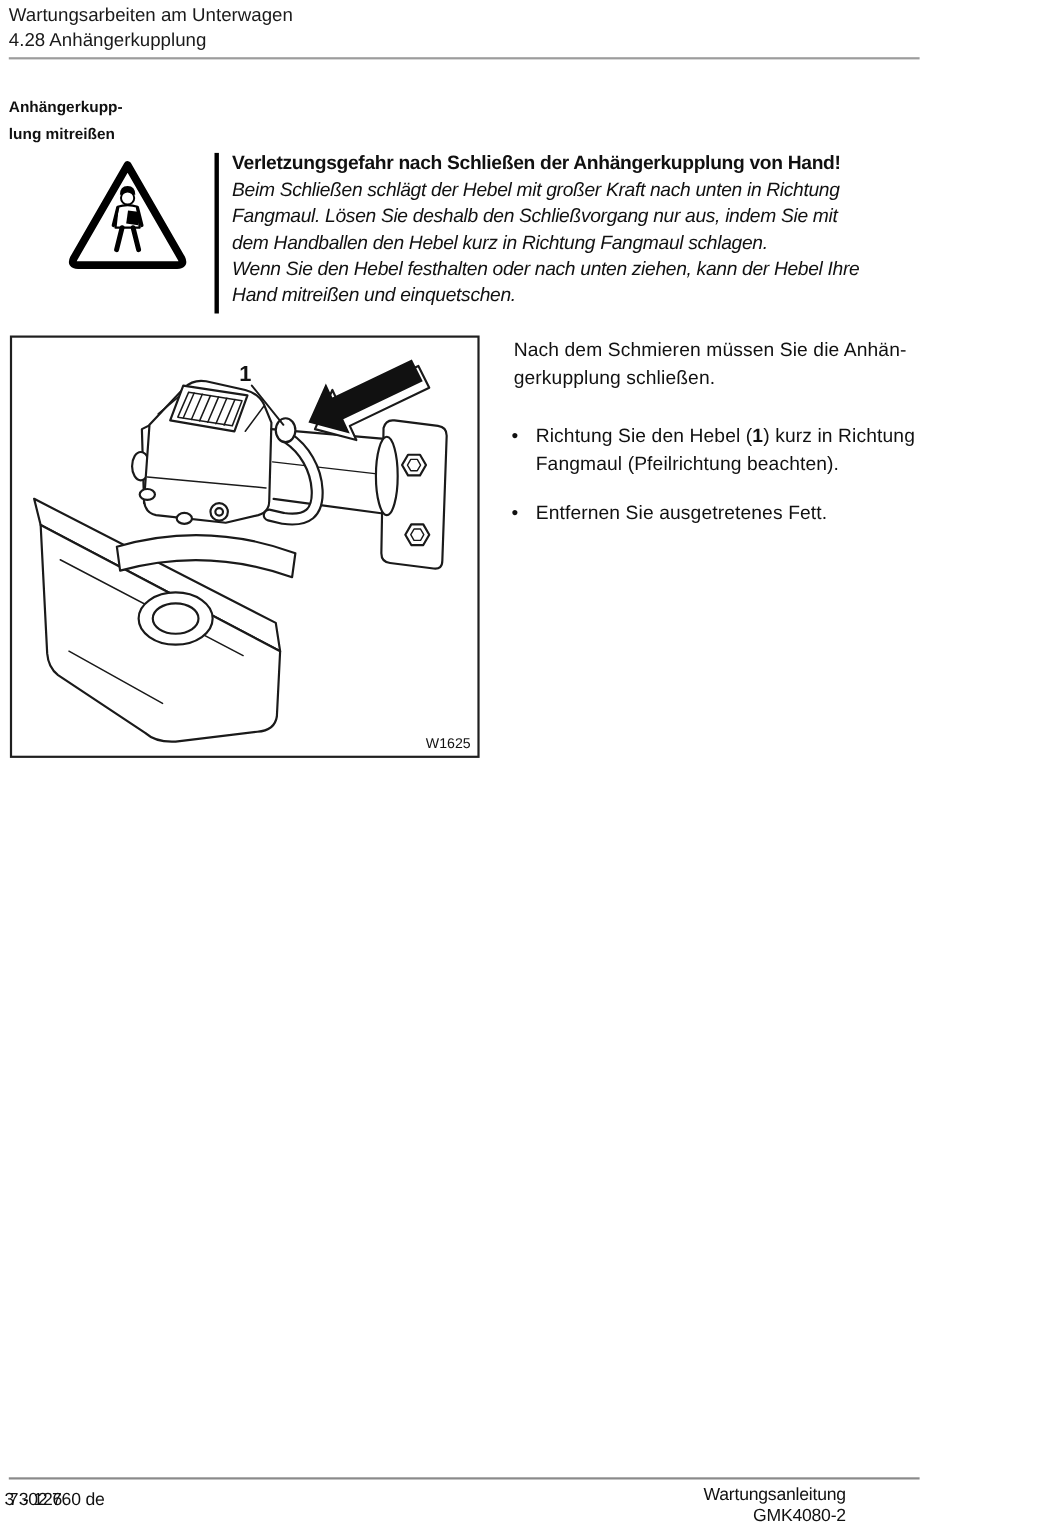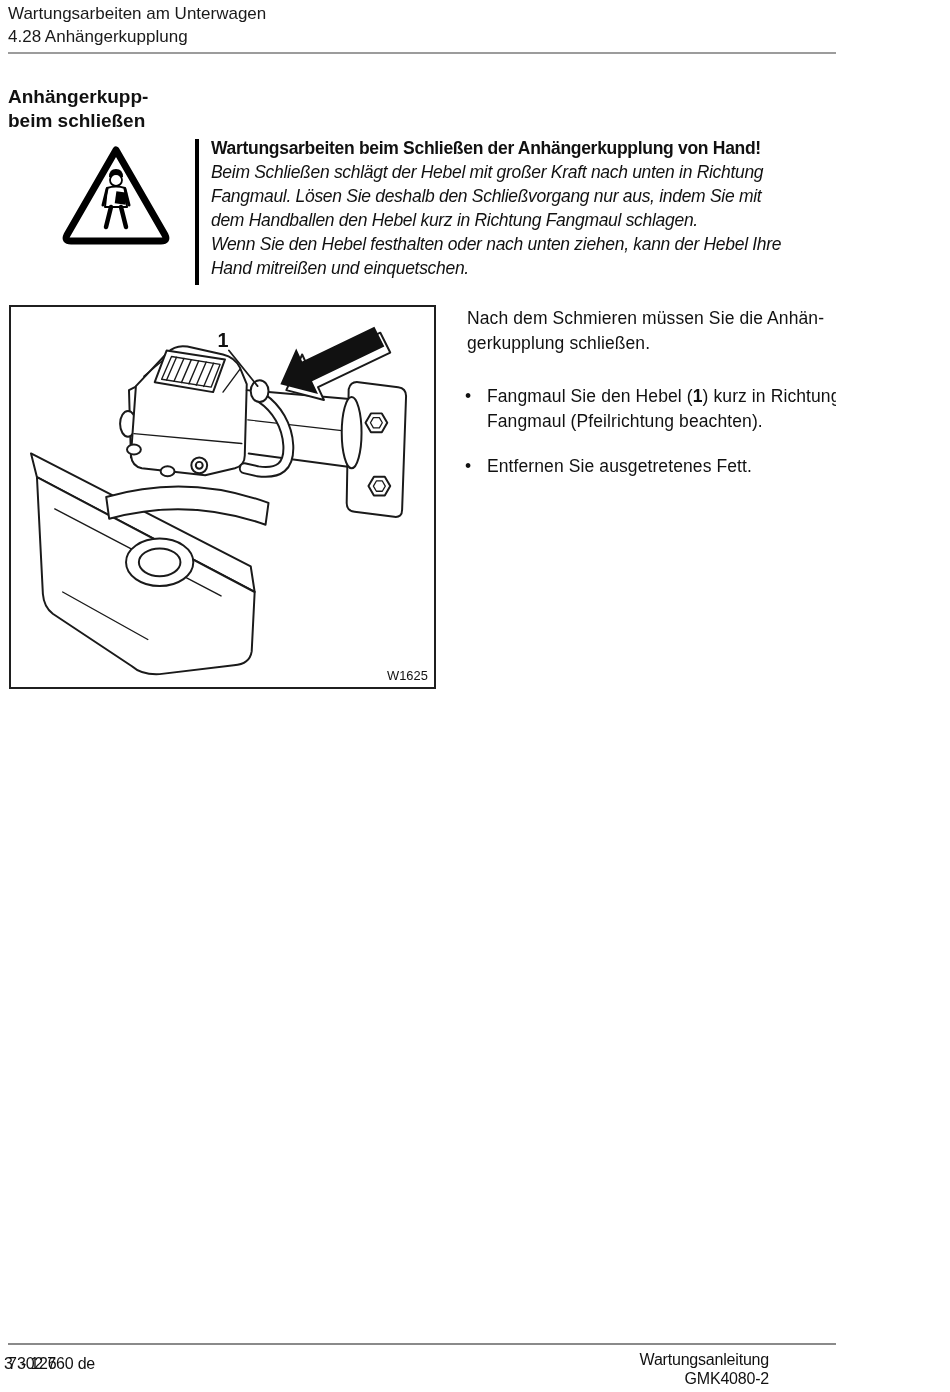--- a/index.html
+++ b/index.html
@@ -7,21 +7,21 @@
   .sheet{
     position:relative;width:836px;height:1392px;background:#ffffff;
     font-family:"Liberation Sans","DejaVu Sans",sans-serif;color:#111;
     overflow:hidden;
   }
   
   .page-header{position:absolute;left:8px;top:2px;font-size:17px;line-height:23px;color:#1a1a1a;}
   .rule{position:absolute;left:8px;width:875px;height:2px;}
   .header-rule{top:52px;background:#9c9c9c;}
   
-  .margin-label{position:absolute;left:8px;top:85px;font-size:19px;font-weight:bold;line-height:24px;}
+  .margin-label{position:absolute;left:8px;top:85px;font-size:14px;font-weight:bold;line-height:24px;}
   
   .warn-icon{position:absolute;left:59px;top:143px;width:114px;height:103px;}
   .warn-bar{position:absolute;left:195px;top:139px;width:4px;height:146px;background:#000;}
   .warn-text{position:absolute;left:211px;top:136px;width:684px;font-size:17.5px;line-height:24px;letter-spacing:-0.3px;}
   .warn-title{font-weight:bold;}
   .warn-body{white-space:pre-line;font-style:italic;}
   
   .figure-box{position:absolute;left:9px;top:305px;width:427px;height:384px;border:2px solid #1f1f1f;box-sizing:border-box;background:#fff;margin:0;}
   .figure-box svg{display:block;width:100%;height:100%;}
   
@@ -49,41 +49,41 @@
 <div class="sheet">
 
   <header class="page-header">
     <div>Wartungsarbeiten am Unterwagen</div>
     <div>4.28 Anhängerkupplung</div>
   </header>
   <div class="rule header-rule"></div>
 
   <div class="margin-label">
     <div>Anhängerkupp-</div>
-    <div>beim schließen</div>
+    <div>lung mitreißen</div>
   </div>
 
   <div class="warn-icon">
     <svg viewBox="0 0 114 102" xmlns="http://www.w3.org/2000/svg">
       <path d="M57,7 L106,92 Q109,98 102,98 L12,98 Q5,98 8,92 Z" fill="#fff" stroke="#000" stroke-width="7" stroke-linejoin="round"></path>
       <g>
         <path d="M50,34 Q50,26 57,26 Q64,26 64,34 Z" fill="#000"></path>
         <circle cx="57" cy="37" r="6" fill="#fff" stroke="#000" stroke-width="1.8"></circle>
         <path d="M48,45 Q57,42 66,45 L68,64 L46,64 Z" fill="#fff" stroke="#000" stroke-width="2" stroke-linejoin="round"></path>
         <rect x="56.5" y="49" width="11" height="12" fill="#000" transform="rotate(8 62 55)"></rect>
         <path d="M48,46 L44,62 M66,46 L70,62" stroke="#000" stroke-width="3" stroke-linecap="round" fill="none"></path>
         <path d="M52,64 L47,84 M62,64 L67,84" stroke="#000" stroke-width="4.5" stroke-linecap="round" fill="none"></path>
       </g>
     </svg>
   </div>
 
   <div class="warn-bar"></div>
 
   <section class="warn-text">
-    <div class="warn-title">Wartungsarbeiten beim Schließen der Anhängerkupplung von Hand!</div>
+    <div class="warn-title">Verletzungsgefahr nach Schließen der Anhängerkupplung von Hand!</div>
     <div class="warn-body">Beim Schließen schlägt der Hebel mit großer Kraft nach unten in Richtung
 Fangmaul. Lösen Sie deshalb den Schließvorgang nur aus, indem Sie mit
 dem Handballen den Hebel kurz in Richtung Fangmaul schlagen.
 Wenn Sie den Hebel festhalten oder nach unten ziehen, kann der Hebel Ihre
 Hand mitreißen und einquetschen.</div>
   </section>
 
   <figure class="figure-box">
     <svg viewBox="0 0 427 384" xmlns="http://www.w3.org/2000/svg">
       <g stroke="#1a1a1a" stroke-width="2" fill="none" stroke-linejoin="round" stroke-linecap="round">
@@ -152,21 +152,21 @@
       <text x="214" y="40" font-size="20" font-weight="bold" fill="#111" text-anchor="middle" font-family="Liberation Sans, DejaVu Sans, sans-serif">1</text>
       <text x="421" y="377" font-size="13" fill="#111" text-anchor="end" font-family="Liberation Sans, DejaVu Sans, sans-serif">W1625</text>
     </svg>
   </figure>
 
   <section class="instructions">
     <p class="intro">Nach dem Schmieren müssen Sie die Anhän-
 gerkupplung schließen.</p>
     <div class="bullet">
       <span class="dot">•</span>
-      <div class="b-text"><span>Fangmaul Sie den Hebel (</span><b>1</b><span>) kurz in Richtung
+      <div class="b-text"><span>Richtung Sie den Hebel (</span><b>1</b><span>) kurz in Richtung
 Fangmaul (Pfeilrichtung beachten).</span></div>
     </div>
     <div class="bullet">
       <span class="dot">•</span>
       <div class="b-text">Entfernen Sie ausgetretenes Fett.</div>
     </div>
   </section>
 
   <div class="side-date">07.12.2017</div>
 

